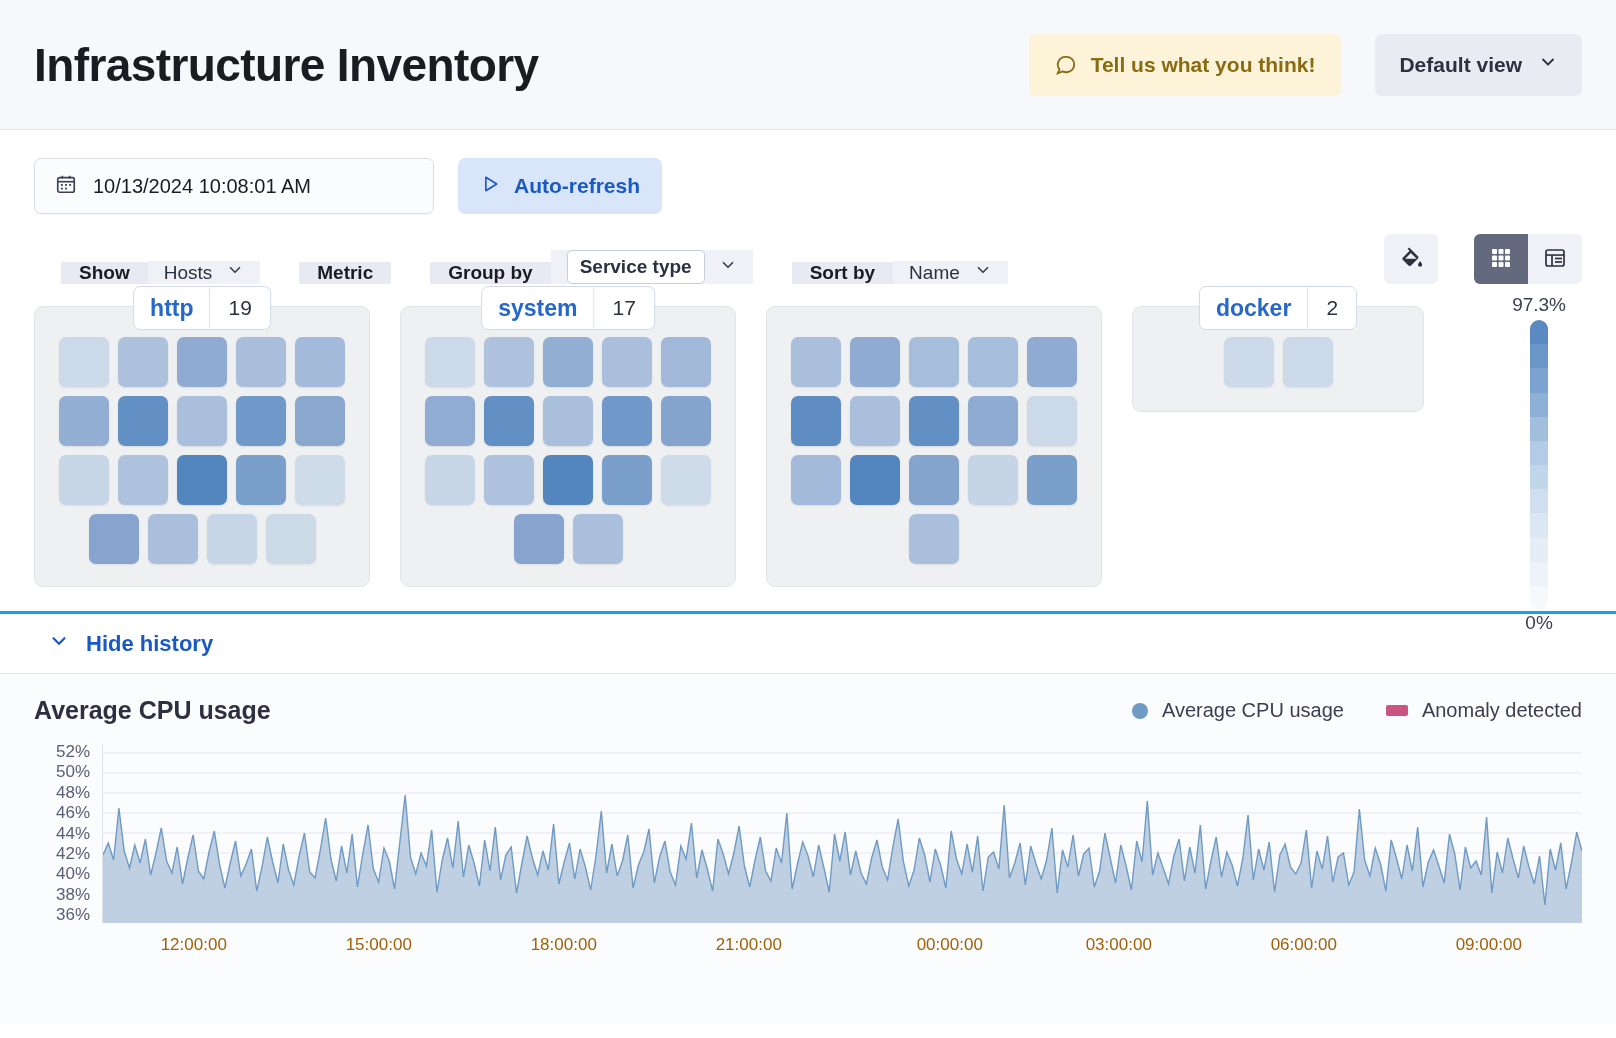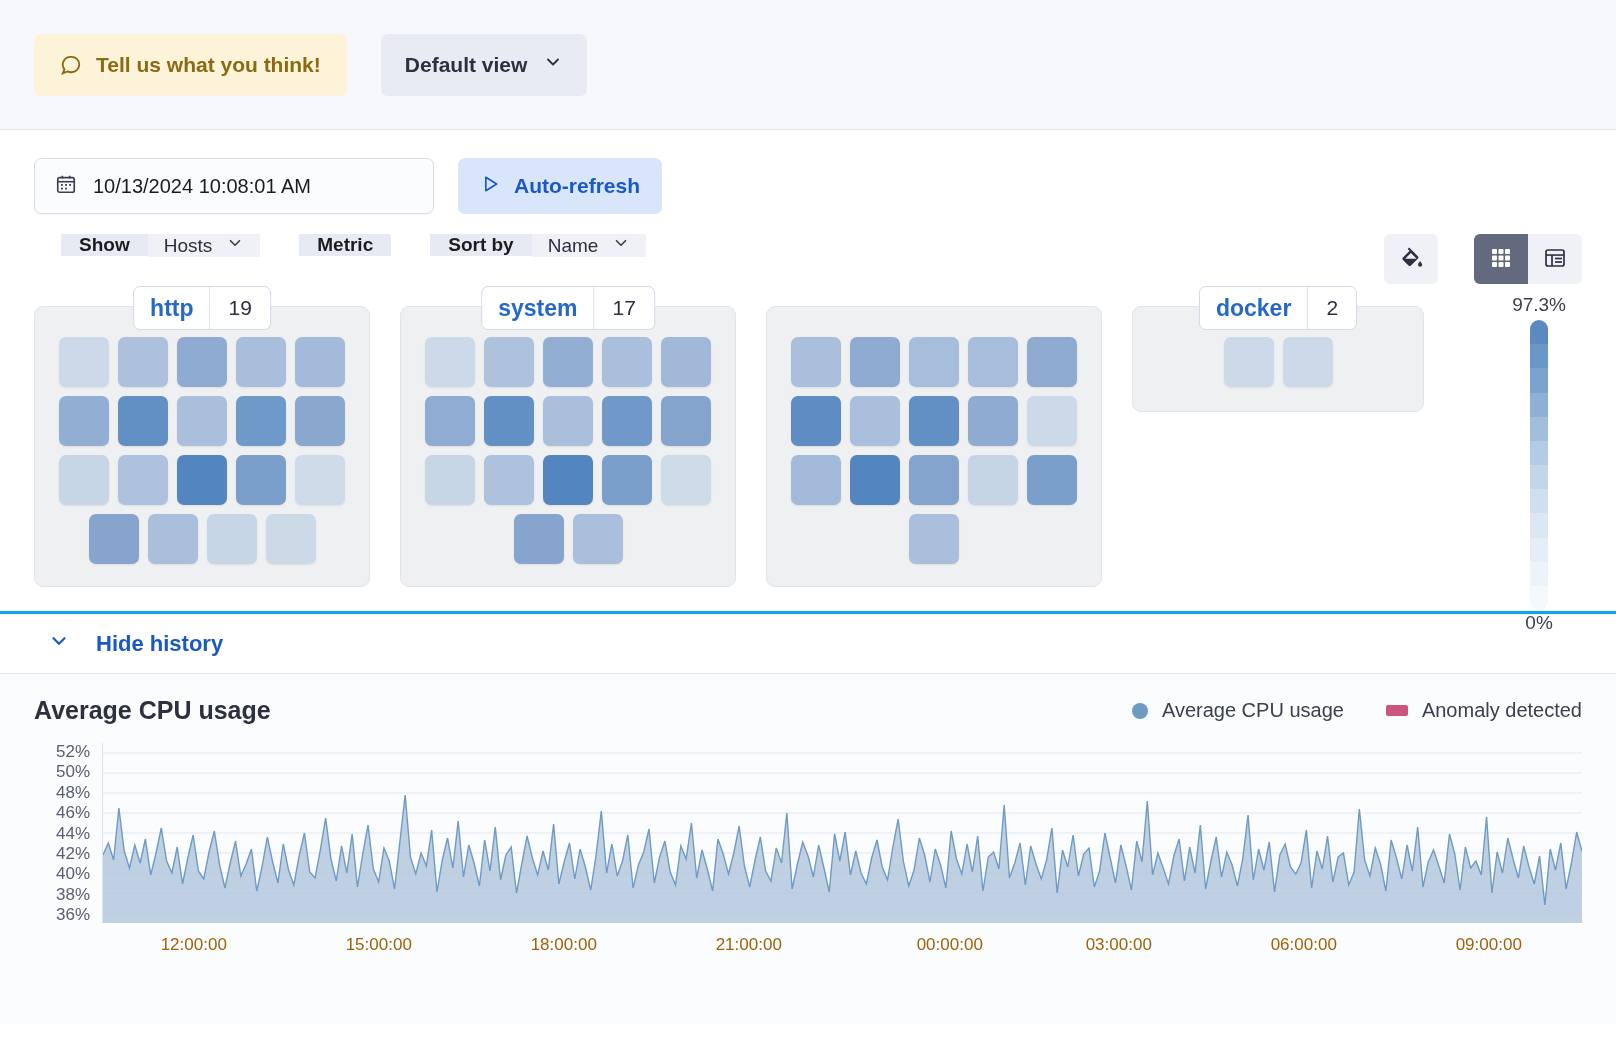--- a/index.html
+++ b/index.html
@@ -112,21 +112,21 @@
     cursor: pointer;
     font-family: inherit;
   }
 
   .toolbar-row2 {
     display: flex; align-items: center;
     margin-top: 20px;
     gap: 12px;
   }
   .filter-group {
-    display: flex; align-items: flex-start;
+    display: flex; align-items: flex-end;
     height: 50px;
     border-radius: 2px;
     overflow: hidden;
     padding-left: 27px;
   }
   .filter-label {
     background: #e7eaf2;
     display: flex; align-items: center;
     padding: 0 18px;
     font-size: 19px; font-weight: 700; color: #1a1c21;
@@ -227,21 +227,21 @@
     overflow: hidden;
     display: flex; flex-direction: column;
     margin: 4px 0 2px 0;
   }
   .scale-bar div { flex: 1; }
 
   
   .history-toggle {
     height: 60px;
     display: flex; align-items: center;
-    gap: 26px;
+    gap: 16px;
     padding: 0 48px;
     color: #1a59c4;
     font-size: 22px; font-weight: 700;
     cursor: pointer;
     background: #fff;
     border-bottom: 1px solid #e3e6ef;
   }
 
   
   .chart-panel {
@@ -274,20 +274,21 @@
   .x-axis {
     position: absolute; left: 68px; right: 0; top: 192px;
     display: flex;
   }
   .x-axis span { font-size: 17px; color: #a16207; position: absolute; transform: translateX(-50%); }
 </style>
 </head>
 <body>
 
 <div class="page-header">
+  <div class="page-title">Infrastructure Inventory</div>
   <div class="header-actions">
     <button class="feedback-btn">
       <span>
         <svg width="22" height="22" viewBox="0 0 24 24" fill="none" stroke="#8a6a12" stroke-width="2">
           <path d="M21 11.5a8.4 8.4 0 0 1-9 8.4 8.5 8.5 0 0 1-3.8-.9L3 21l1.9-4.3A8.4 8.4 0 0 1 12 3.1a8.4 8.4 0 0 1 9 8.4z"></path>
         </svg>
       </span>
       <span>Tell us what you think!</span>
     </button>
     <button class="view-btn">
@@ -337,20 +338,29 @@
         <span><svg width="18" height="18" viewBox="0 0 24 24" fill="none" stroke="#3b4050" stroke-width="2.2" stroke-linecap="round" stroke-linejoin="round">
               <polyline points="6 9 12 15 18 9"></polyline>
             </svg></span>
       </div>
     </div>
 
     <div class="filter-group">
       <div class="filter-label">Metric</div>
     </div>
 
+    <div class="filter-group">
+      <div class="filter-label">Group by</div>
+      <div class="filter-value">
+        <span class="pill">Service type</span>
+        <span><svg width="18" height="18" viewBox="0 0 24 24" fill="none" stroke="#3b4050" stroke-width="2.2" stroke-linecap="round" stroke-linejoin="round">
+              <polyline points="6 9 12 15 18 9"></polyline>
+            </svg></span>
+      </div>
+    </div>
 
     <div class="filter-group">
       <div class="filter-label">Sort by</div>
       <div class="filter-value">
         <span>Name</span>
         <span><svg width="18" height="18" viewBox="0 0 24 24" fill="none" stroke="#3b4050" stroke-width="2.2" stroke-linecap="round" stroke-linejoin="round">
               <polyline points="6 9 12 15 18 9"></polyline>
             </svg></span>
       </div>
     </div>

